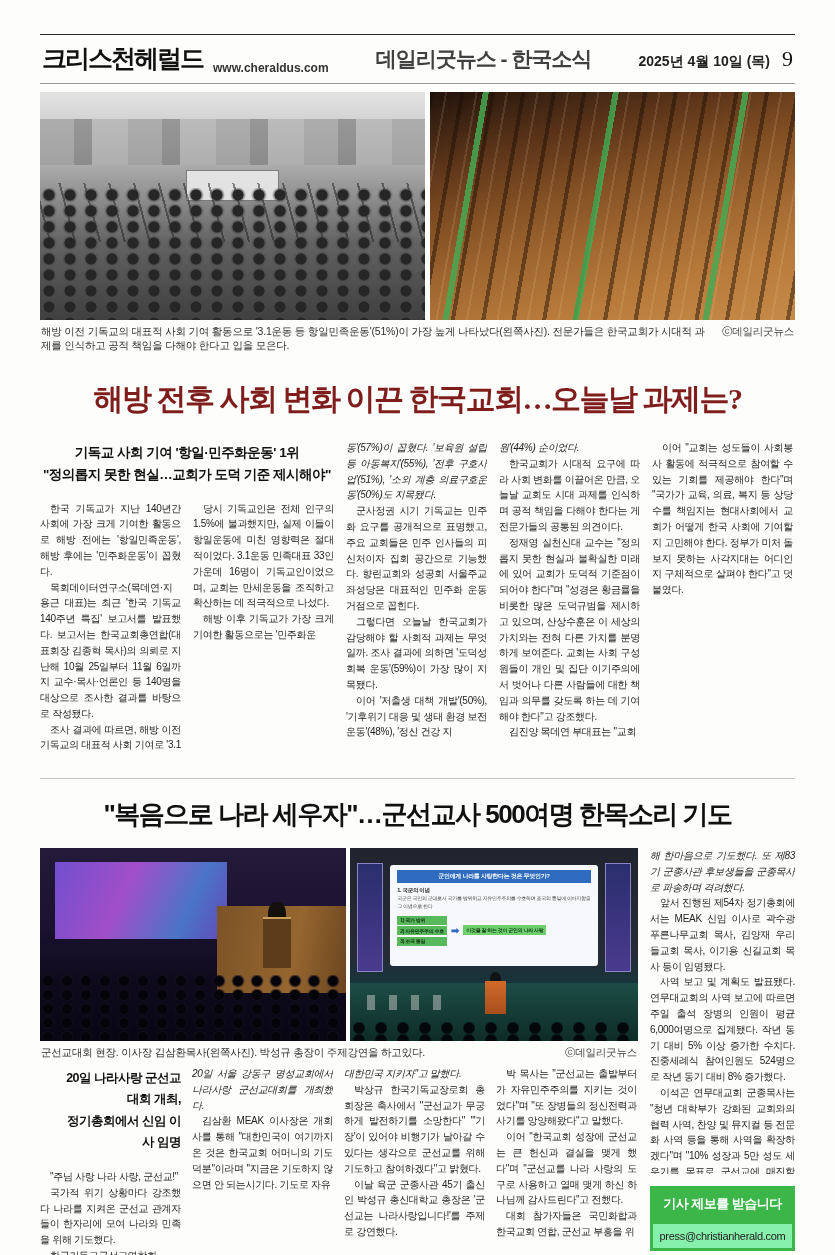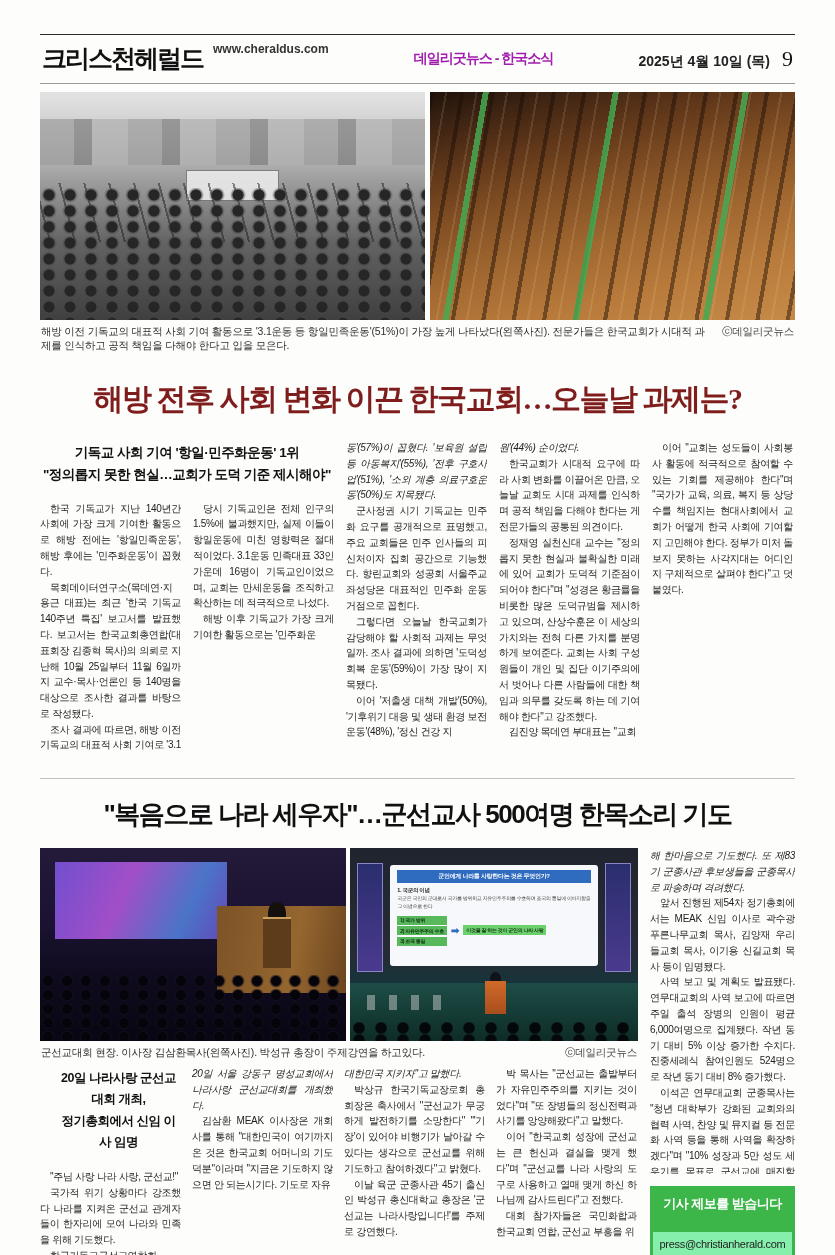--- a/index.html
+++ b/index.html
@@ -8,24 +8,24 @@
     width:835px; height:1255px; overflow:hidden;
     background:#fdfdfb; color:#1c1c1c;
     font-family:"Liberation Sans", sans-serif;
   }
   .page { width:835px; height:1255px; padding:34px 40px 0 40px; position:relative; }
 
   
   .hdr { border-top:1.5px solid #2a2a2a; border-bottom:1px solid #9a9a9a;
          display:flex; align-items:center; justify-content:space-between;
          padding:7px 2px 8px 2px; }
-  .hdr-left { display:flex; align-items:flex-start; gap:10px; }
+  .hdr-left { display:flex; align-items:flex-end; gap:10px; }
   .masthead { font-size:25px; font-weight:900; letter-spacing:-2px; color:#111; }
   .site-url { font-size:12px; font-weight:bold; color:#333; }
-  .hdr-title { font-size:14px; font-weight:800; letter-spacing:-1px; color:#a21caf; }
+  .hdr-title { font-size:21px; font-weight:800; letter-spacing:-1px; color:#404040; }
   .hdr-right { display:flex; align-items:baseline; gap:12px; }
   .hdr-date { font-size:14px; color:#222; font-weight:600; }
   .hdr-page { font-size:22px; font-family:"Liberation Serif", serif; color:#111; }
 
   
   .photos-a { display:flex; gap:5px; margin-top:8px; }
   .photo { position:relative; overflow:hidden; }
   .ph-crowd { width:385px; height:228px;
     background:linear-gradient(#e3e3e3 0%, #d6d6d6 10%, #c2c2c2 22%, #a8a8a8 34%, #8a8a8a 48%, #636363 66%, #3f3f3f 100%); }
   .ph-crowd .buildings { position:absolute; top:12%; left:0; right:0; height:20%;
@@ -104,29 +104,29 @@
     background:linear-gradient(#d06a2a,#a84e1c); }
   .ph-stage .speaker2 { position:absolute; bottom:29%; left:48.5%; width:4%; height:7%;
     background:#101418; border-radius:50% 50% 30% 30%; }
   .ph-stage .chairs { position:absolute; bottom:16%; left:6%; width:30%; height:8%;
     background-image:repeating-linear-gradient(90deg,#c8c8c8 0 8px, transparent 8px 22px); opacity:.5; }
   .ph-stage .crowd2 { position:absolute; bottom:0; left:0; right:0; height:10%;
     background-image:radial-gradient(circle at 9px 6px, #04080a 5px, transparent 6.5px); background-size:22px 12px; }
 
   .a2-cols { display:flex; gap:11px; height:208px; overflow:hidden; margin-top:6px; }
   .a2-cols .col { width:141px; }
-  .subhead2 { text-align:center; font-size:12.5px; font-weight:800; letter-spacing:-0.5px;
+  .subhead2 { text-align:right; font-size:12.5px; font-weight:800; letter-spacing:-0.5px;
     line-height:1.7; margin:2px 0 16px 16px; color:#111; }
   .a2-right { width:145px; flex:none; display:flex; flex-direction:column; }
   .a2-right .col { width:145px; height:326px; }
 
   
   .notice { margin-top:12px; border:3px solid #3cb549; background:#3cb549; }
   .notice-title { color:#fff; font-size:13px; font-weight:800; text-align:center;
-    padding:6px 0 19px 0; letter-spacing:-0.5px; }
+    padding:6px 0 11px 0; letter-spacing:-0.5px; }
   .notice-email { background:#86efac; color:#222; font-size:11px; text-align:center;
     padding:6px 0; letter-spacing:-0.3px; }
 </style>
 </head>
 <body>
 
 <div class="page">
 
   <div class="hdr">
     <div class="hdr-left">

